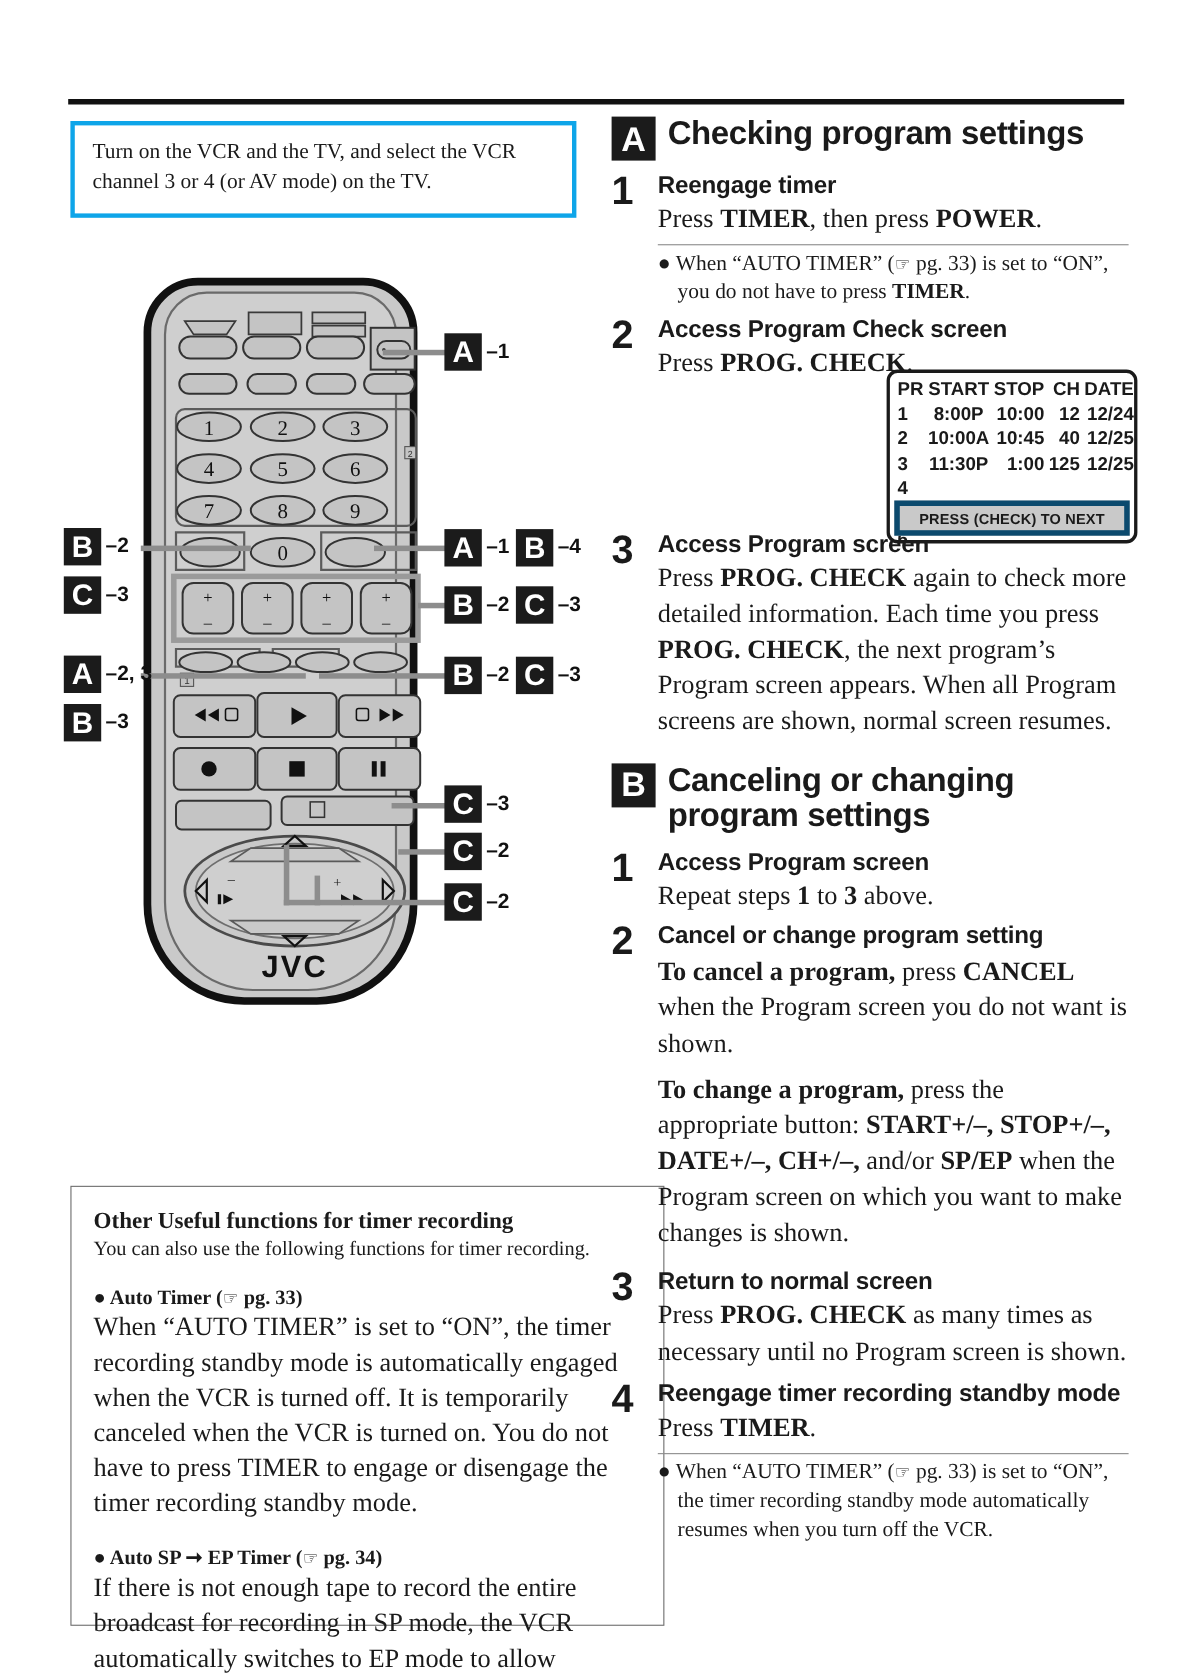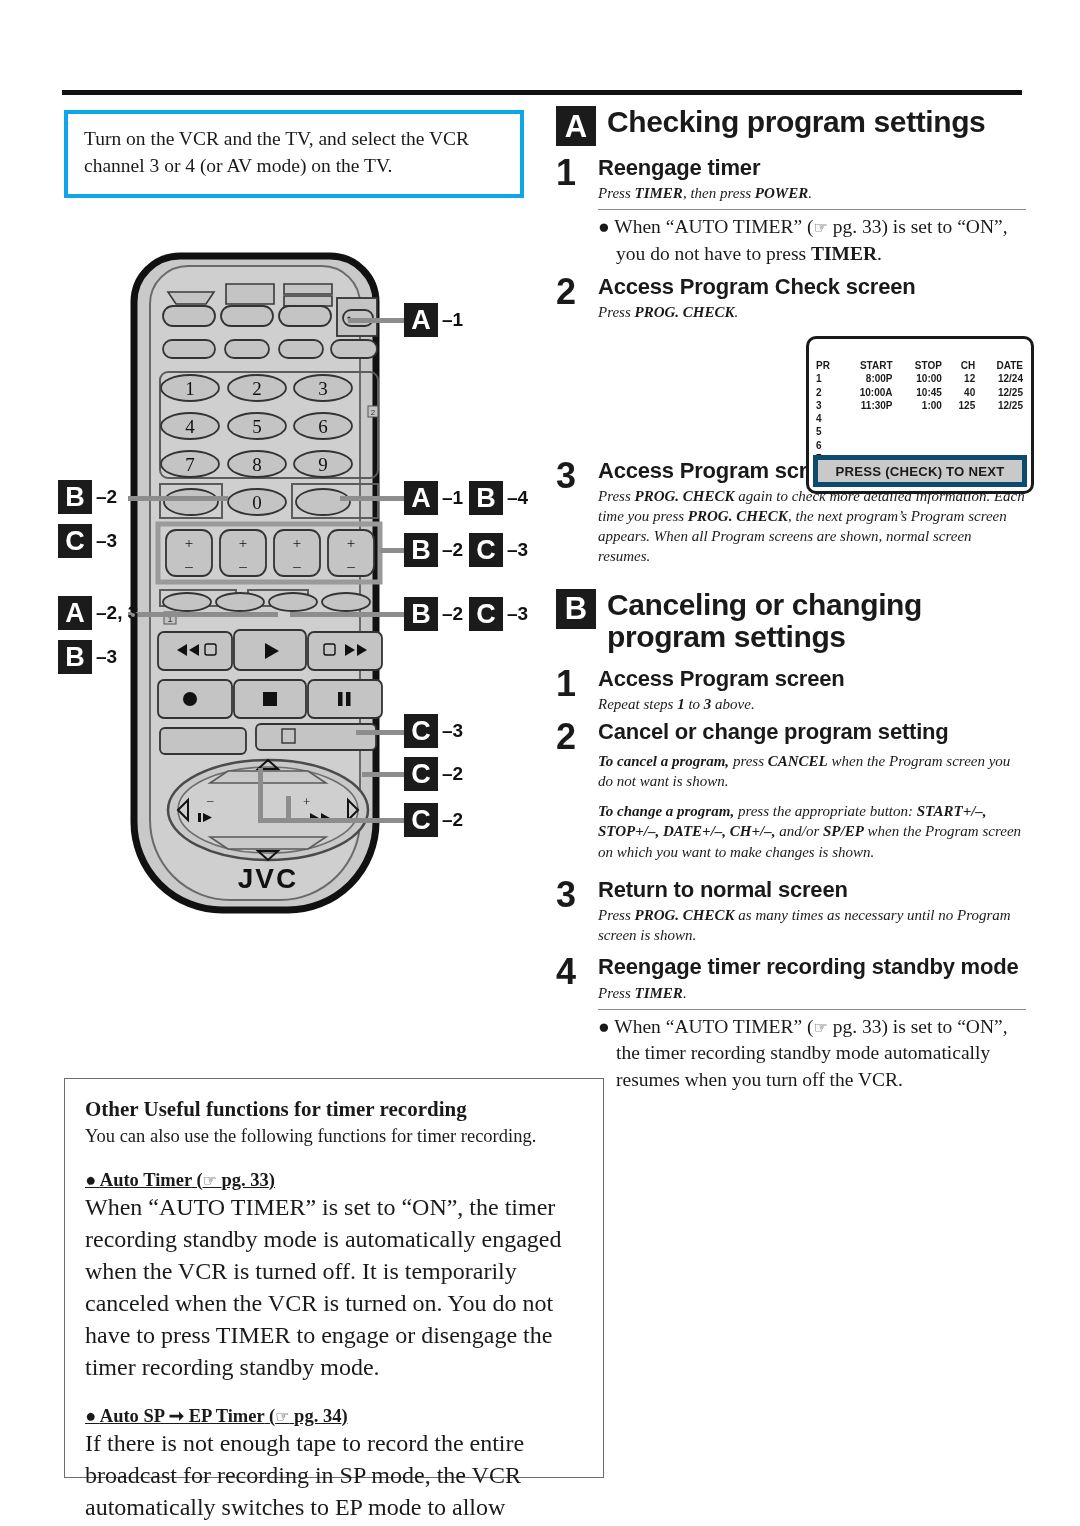--- a/index.html
+++ b/index.html
@@ -72,21 +72,21 @@
     position:absolute;left:64px;top:1078px;width:540px;height:400px;
     border:1px solid #6d6d6d;
     box-sizing:border-box;
     padding:18px 20px 14px 20px;
   }
   .usefulbox h3{
     margin:0 0 2px 0;font-size:21px;font-weight:bold;
     font-family:"Liberation Serif", serif;
   }
   .usefulbox p{margin:0;font-size:18.5px;line-height:1.3;}
-  .usefulbox .sub{margin-top:22px;font-size:18.5px;font-weight:bold;text-decoration:underline;}
+  .usefulbox .sub{margin-top:22px;font-size:18.5px;font-weight:bold;}
   .usefulbox .body{margin-top:1px;font-size:24px;line-height:1.33;}
   .hand{font-family:"DejaVu Sans", sans-serif;font-size:16px;}
 
   
   .rcol{position:absolute;left:556px;top:106px;width:470px;}
 
   .sechead{display:flex;align-items:flex-start;margin:0 0 6px 0;}
   .sechead .sq{
     background:#1b1b1b;color:#fff;
     width:40px;height:40px;min-width:40px;
@@ -105,39 +105,39 @@
     font-family:"Liberation Sans", sans-serif;
     font-weight:bold;font-size:36px;line-height:.92;
     width:42px;min-width:42px;
   }
   .step .c{flex:1;}
   .step .t{
     font-family:"Liberation Sans", sans-serif;
     font-weight:bold;font-size:22px;line-height:1.1;
     letter-spacing:-.2px;margin-bottom:3px;
   }
-  .step .d{font-size:15px;line-height:1.35;font-style:italic;}
+  .step .d{font-size:24px;line-height:1.35;}
   b{font-weight:bold;}
   .hr-thin{border-top:1px solid #8b8b8b;margin:6px 0 4px 0;}
   .bullet{font-size:19.5px;line-height:1.35;padding-left:18px;text-indent:-18px;}
 
   
   .tvscreen{
     position:absolute;left:806px;top:336px;width:228px;height:158px;
     border:3px solid #1a1a1a;border-radius:10px;background:#fff;
     box-sizing:border-box;overflow:hidden;
     font-family:"Liberation Sans", sans-serif;
   }
   .tvscreen table{
     border-collapse:collapse;width:100%;
-    font-size:10px;font-weight:bold;margin-top:20px;
+    font-size:17px;font-weight:bold;margin-top:4px;
   }
   .tvscreen th,.tvscreen td{padding:0 2px;line-height:1.33;}
   .tv-pr{text-align:left;width:20px;padding-left:7px !important;}
-  .tv-start{text-align:right;width:62px;}
+  .tv-start{text-align:center;width:62px;}
   .tv-stop{text-align:right;width:52px;}
   .tv-ch{text-align:right;width:34px;}
   .tv-date{text-align:right;width:50px;padding-right:8px !important;}
   .tvfoot{
     position:absolute;left:4px;right:4px;bottom:4px;height:22px;
     background:#c9c9c9;border:5px solid #0c4a6e;
     display:flex;align-items:center;justify-content:center;
     font-size:13.2px;font-weight:bold;letter-spacing:.2px;
   }
 </style>

